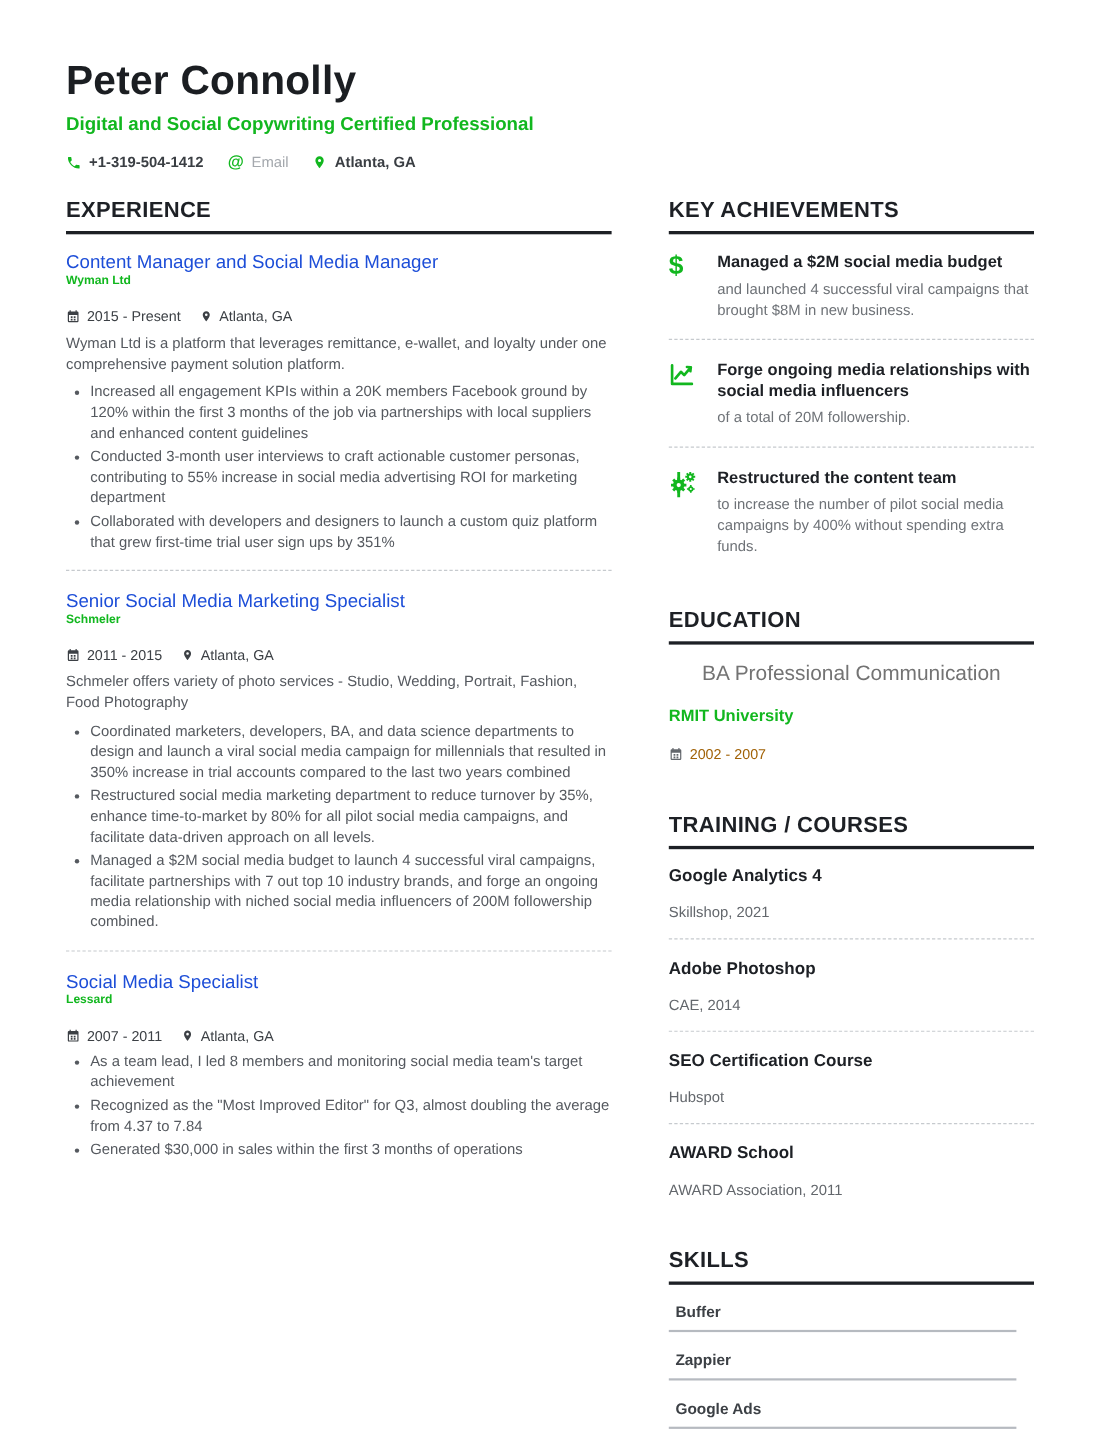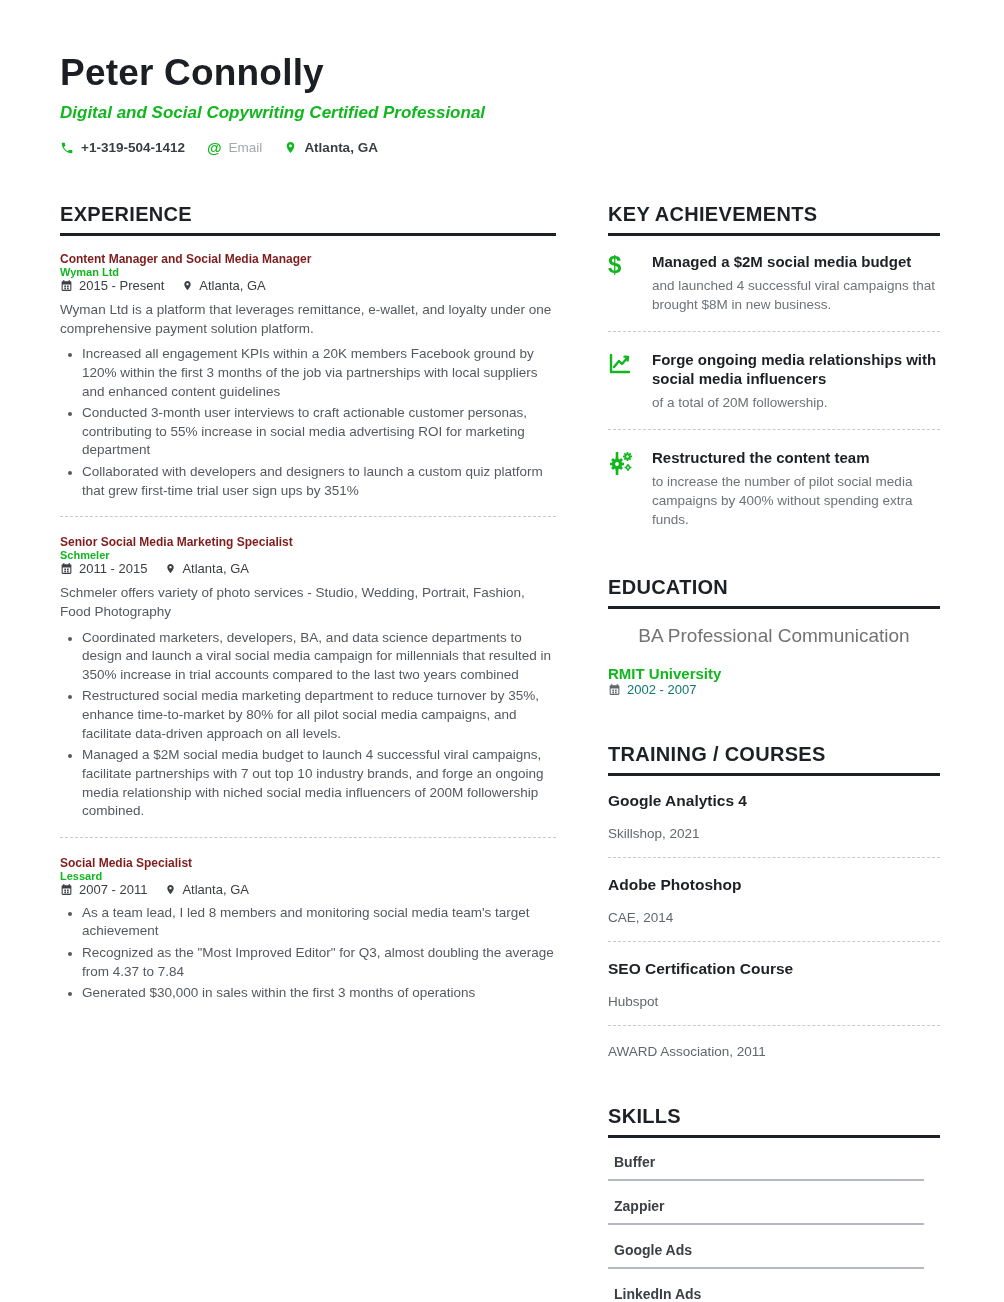--- a/index.html
+++ b/index.html
@@ -10,47 +10,47 @@
     font-family: "Liberation Sans", "DejaVu Sans", sans-serif;
     color: #232629;
     display: flex;
     flex-direction: column;
     padding: 52px 64px 42px 60px;
     position: relative;
   }
   :root { --accent: #12b71f; }
 
   
-  .hdr { margin-bottom: 48px; }
+  .hdr { margin-bottom: 25px; }
   .name { font-size: 37px; font-weight: 800; color: #1b1e22; letter-spacing: 0.2px; }
-  .role { font-size: 17px; font-weight: 700; color: var(--accent); margin-top: 9px; font-style: italic; }
+  .role { font-size: 17px; font-weight: 700; color: var(--accent); margin-top: 9px; }
   .contact { display: flex; align-items: center; gap: 22px; margin-top: 17px; }
   .contact .citem { display: flex; align-items: center; gap: 7px; font-size: 13.5px; font-weight: 700; color: #3a3e43; }
   .contact .muted { color: #a4a8ad; font-weight: 500; }
   .at-glyph { color: var(--accent); font-weight: 700; font-size: 15px; }
 
   
   .cols { display: flex; gap: 52px; align-items: flex-start; }
   .col-left { flex: 1 1 auto; min-width: 0; }
   .col-right { width: 332px; flex: 0 0 332px; }
 
   h2.sec {
     font-size: 20px; font-weight: 800; color: #1d2025; letter-spacing: 0.3px;
     border-bottom: 3px solid #1d2025; padding-bottom: 7px; margin-bottom: 16px;
   }
   .sec-gap { margin-top: 46px; }
 
   .dashed { border: none; border-top: 1px dashed #c6cace; margin: 16px 0 18px; }
 
   
-  .job-title { font-size: 12px; font-weight: 700; color: #7f1d1d; }
+  .job-title { font-size: 17px; font-weight: 400; color: #1d4ed8; }
   .job-company { font-size: 11px; font-weight: 700; color: var(--accent); margin-top: 0; }
-  .meta { display: flex; align-items: flex-start; gap: 18px; margin-top: 0; }
+  .meta { display: flex; align-items: flex-start; gap: 18px; margin-top: 19px; }
   .meta .mitem { display: flex; align-items: center; gap: 6px; font-size: 13px; color: #3c4045; }
-  .meta.gray .mitem { color: #0f766e; }
+  .meta.gray .mitem { color: #a16207; }
   .job-summary { font-size: 13.5px; color: #55595f; line-height: 1.38; margin-top: 8px; }
   ul.bullets { margin-top: 7px; padding-left: 22px; }
   ul.bullets li { font-size: 13.5px; color: #55595f; line-height: 1.38; margin-bottom: 3px; }
   ul.bullets li::marker { color: #55595f; font-size: 12px; }
 
   
   .ach { display: flex; gap: 14px; align-items: flex-start; }
   .ach-icon { width: 30px; flex: 0 0 30px; padding-top: 1px; color: var(--accent); }
   .dollar-glyph { font-size: 24px; font-weight: 800; line-height: 1; color: var(--accent); }
   .ach-title { font-size: 15px; font-weight: 700; color: #1d2025; line-height: 1.28; }
@@ -292,20 +292,21 @@
       <div class="tr-name">Adobe Photoshop</div>
       <div class="tr-org">CAE, 2014</div>
     </section>
     <hr class="dashed">
     <section>
       <div class="tr-name">SEO Certification Course</div>
       <div class="tr-org">Hubspot</div>
     </section>
     <hr class="dashed">
     <section>
+      <div class="tr-name">AWARD School</div>
       <div class="tr-org">AWARD Association, 2011</div>
     </section>
 
     <h2 class="sec sec-gap">SKILLS</h2>
     <div>
       <div class="skill-row">
         <span class="skill">Buffer</span>
         <span class="skill">Zappier</span>
         <span class="skill">Google Ads</span>
       </div>

